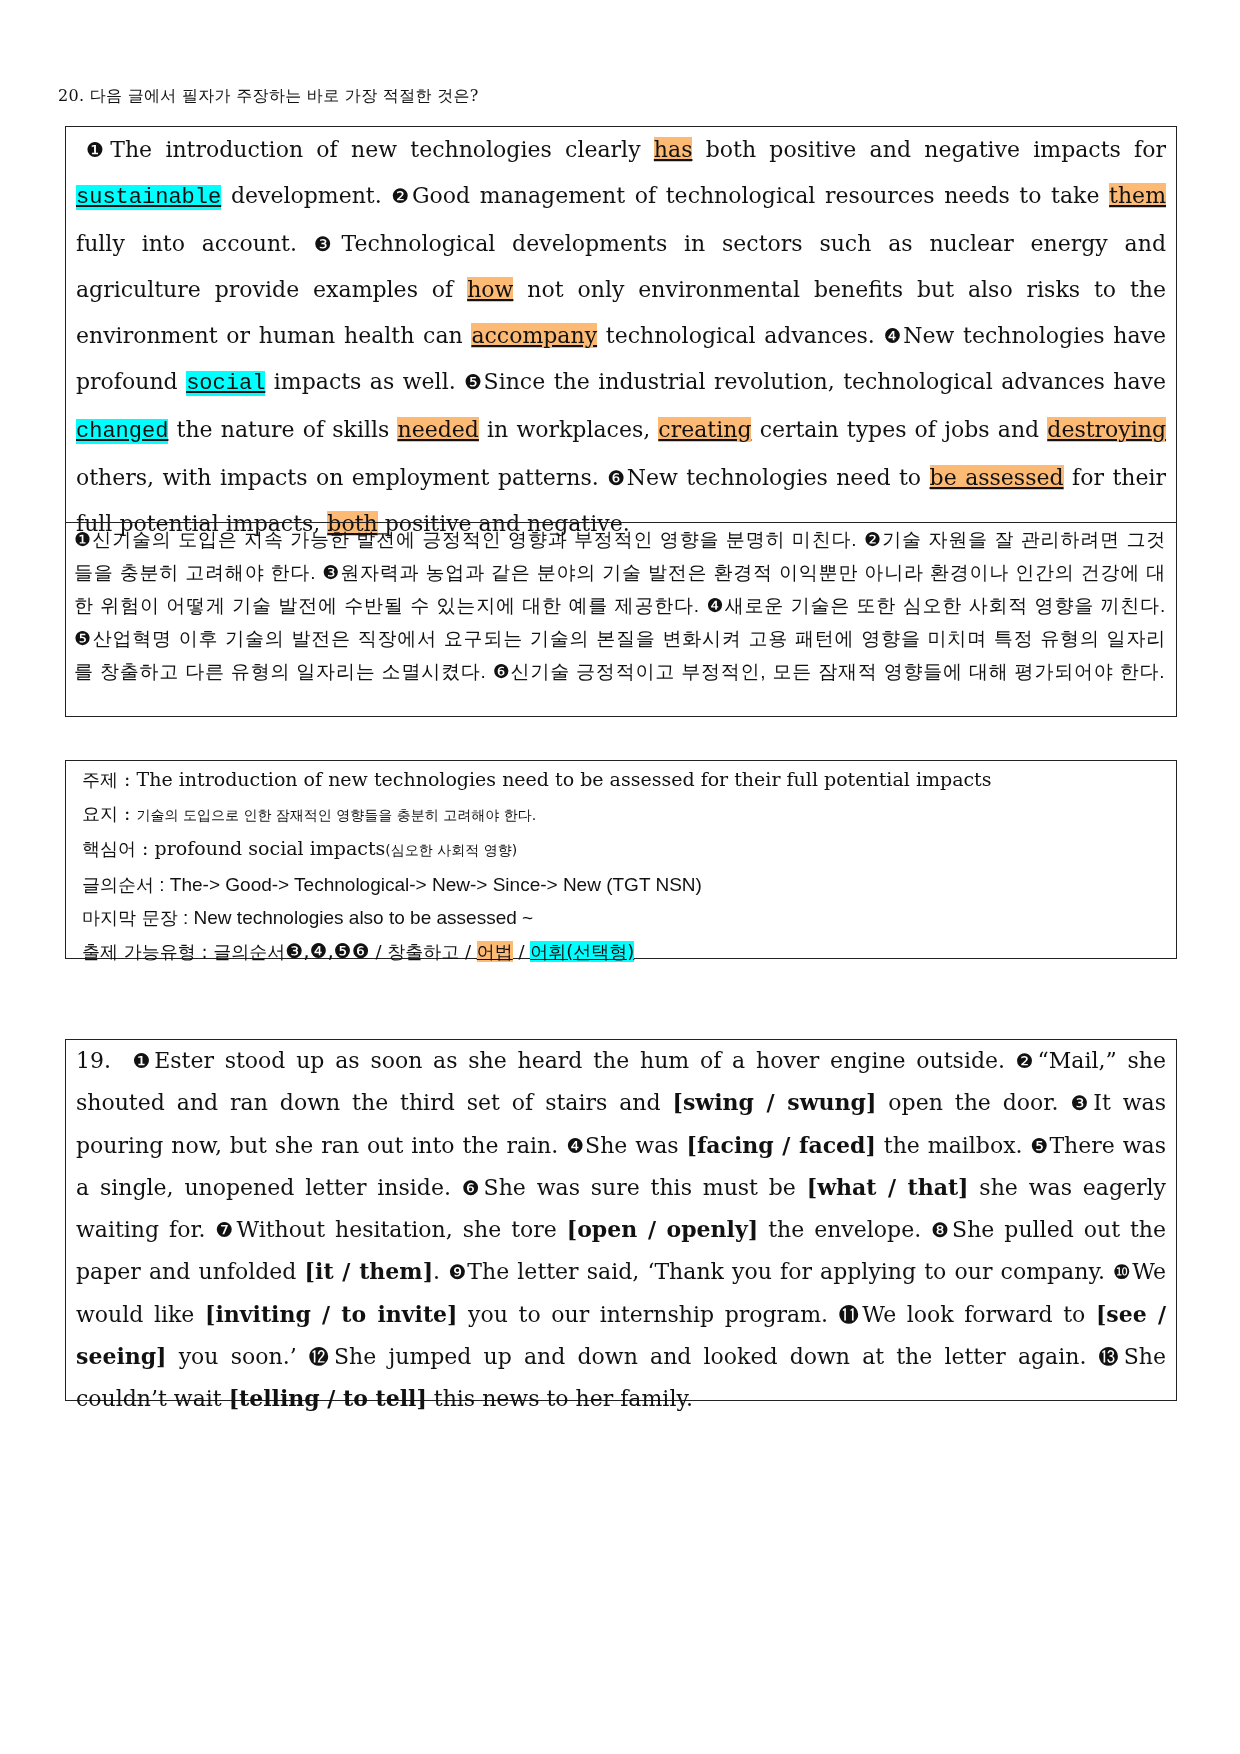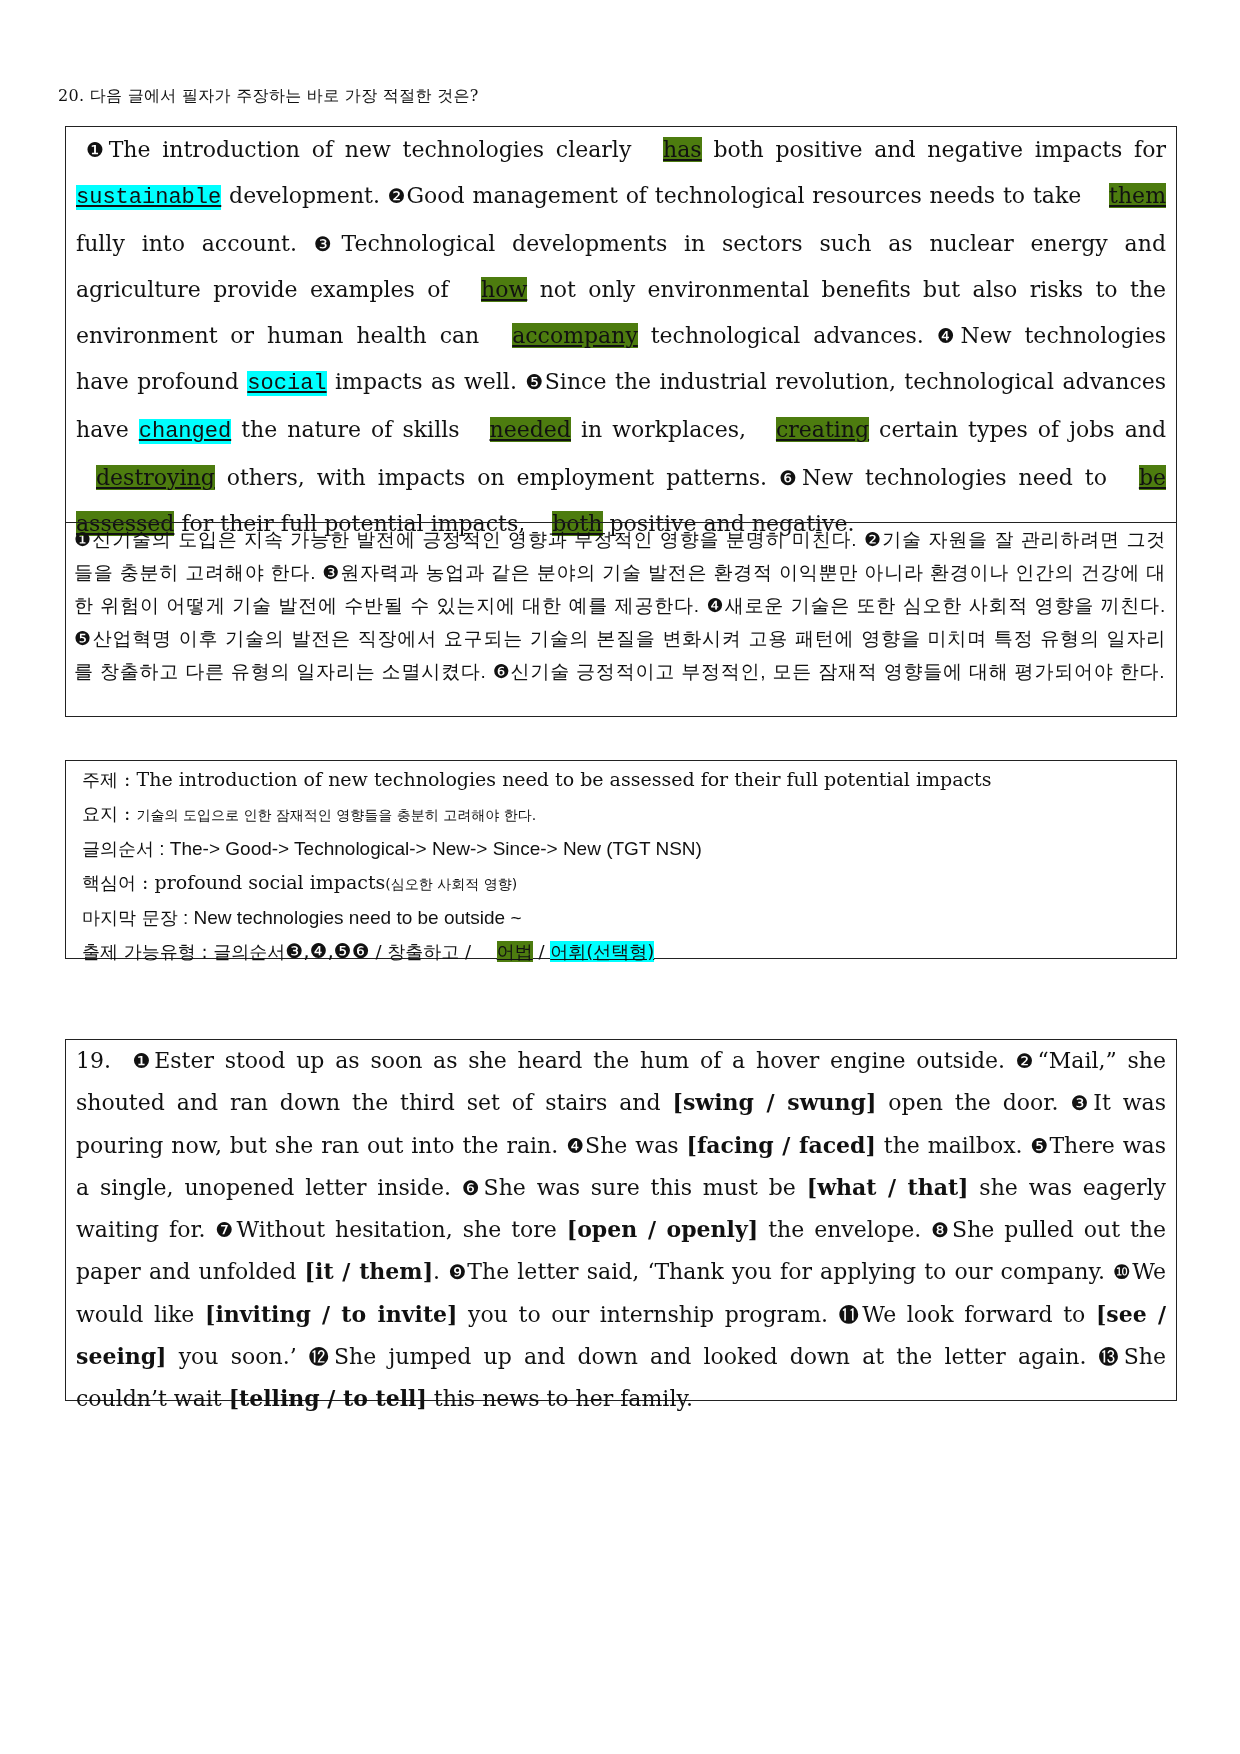--- a/index.html
+++ b/index.html
@@ -27,40 +27,40 @@
     font-size: 19px; line-height: 33.5px;
   }
   .summary .row { white-space: nowrap; }
   .summary .lbl { font-family: "DejaVu Sans", "Liberation Sans", sans-serif; font-size: 18px; }
   .summary .ko { font-family: "DejaVu Sans", "Liberation Sans", sans-serif; font-size: 14px; }
   .summary .narrow { font-family: "Liberation Sans", sans-serif; font-size: 19px; }
   .passage19 {
     top: 1039px; height: 362px; padding: 0 10px 0 10px;
     font-size: 22px; line-height: 41.3px; text-align: justify;
   }
-  .hl-g { background: #4d7c0f; text-decoration: underline; margin-left: 20px; }
+  .hl-g { background: #fdba74; text-decoration: underline; }
   .hl-c { background: #00ffff; text-decoration: underline; font-family: Liberation Mono, monospace; }
   .num { font-family: "DejaVu Sans", sans-serif; font-size: 20px; }
   b { font-weight: bold; }
 </style>
 </head>
 <body>
 
 <div class="q-title">20. 다음 글에서 필자가 주장하는 바로 가장 적절한 것은?</div>
 
 <div class="box passage20">
   <p class="para"><span class="num">❶</span><span>The introduction of new technologies clearly </span><span class="hl-g">has</span><span> both positive and negative impacts for </span><span class="hl-c">sustainable</span><span> development. </span><span class="num">❷</span><span>Good management of technological resources needs to take </span><span class="hl-g">them</span><span> fully into account. </span><span class="num">❸</span><span>Technological developments in sectors such as nuclear energy and agriculture provide examples of </span><span class="hl-g">how</span><span> not only environmental benefits but also risks to the environment or human health can </span><span class="hl-g">accompany</span><span> technological advances. </span><span class="num">❹</span><span>New technologies have profound </span><span class="hl-c">social</span><span> impacts as well. </span><span class="num">❺</span><span>Since the industrial revolution, technological advances have </span><span class="hl-c">changed</span><span> the nature of skills </span><span class="hl-g">needed</span><span> in workplaces, </span><span class="hl-g">creating</span><span> certain types of jobs and </span><span class="hl-g">destroying</span><span> others, with impacts on employment patterns. </span><span class="num">❻</span><span>New technologies need to </span><span class="hl-g">be assessed</span><span> for their full potential impacts, </span><span class="hl-g">both</span><span> positive and negative.</span></p>
 </div>
 
 <div class="box trans20">❶신기술의 도입은 지속 가능한 발전에 긍정적인 영향과 부정적인 영향을 분명히 미친다.  ❷기술 자원을 잘 관리하려면 그것들을 충분히 고려해야 한다. ❸원자력과 농업과 같은 분야의 기술 발전은 환경적 이익뿐만 아니라 환경이나 인간의 건강에 대한 위험이 어떻게 기술 발전에 수반될 수 있는지에 대한 예를 제공한다. ❹새로운 기술은 또한 심오한 사회적 영향을 끼친다. ❺산업혁명 이후 기술의 발전은 직장에서 요구되는 기술의 본질을 변화시켜 고용 패턴에 영향을 미치며 특정 유형의 일자리를 창출하고 다른 유형의 일자리는 소멸시켰다. ❻신기술 긍정적이고 부정적인, 모든 잠재적 영향들에 대해 평가되어야 한다.</div>
 
 <div class="box summary">
   <div class="row"><span class="lbl">주제</span><span> : </span><span>The introduction of new technologies need to be assessed for their full potential impacts</span></div>
   <div class="row"><span class="lbl">요지</span><span> : </span><span class="ko">기술의 도입으로 인한 잠재적인 영향들을 충분히 고려해야 한다.</span></div>
+  <div class="row"><span class="lbl">핵심어</span><span> : </span><span>profound social impacts</span><span class="ko">(심오한 사회적 영향)</span></div>
   <div class="row"><span class="lbl">글의순서</span><span class="narrow"> : </span><span class="narrow">The-&gt; Good-&gt; Technological-&gt; New-&gt; Since-&gt; New (TGT NSN)</span></div>
-  <div class="row"><span class="lbl">핵심어</span><span> : </span><span>profound social impacts</span><span class="ko">(심오한 사회적 영향)</span></div>
-  <div class="row"><span class="lbl">마지막 문장</span><span class="narrow"> : </span><span class="narrow">New technologies need to be outside ~</span></div>
+  <div class="row"><span class="lbl">마지막 문장</span><span class="narrow"> : </span><span class="narrow">New technologies also to be assessed ~</span></div>
   <div class="row"><span class="lbl">출제 가능유형</span><span class="lbl"> : </span><span class="lbl">글의순서</span><span class="num">❸,❹,❺❻</span><span class="lbl"> / 창출하고 / </span><span class="lbl hl-g">어법</span><span class="lbl"> / </span><span class="lbl hl-c">어휘(선택형)</span></div>
 </div>
 
 <div class="box passage19">
   <span>19.</span>&nbsp;&nbsp;<span id="q19-body"><span class="num">❶</span><span>Ester stood up as soon as she heard the hum of a hover engine outside. </span><span class="num">❷</span><span>“Mail,” she shouted and ran down the third set of stairs and </span><b>[swing / swung]</b><span> open the door. </span><span class="num">❸</span><span>It was pouring now, but she ran out into the rain. </span><span class="num">❹</span><span>She was </span><b>[facing / faced]</b><span> the mailbox. </span><span class="num">❺</span><span>There was a single, unopened letter inside. </span><span class="num">❻</span><span>She was sure this must be </span><b>[what / that]</b><span> she was eagerly waiting for. </span><span class="num">❼</span><span>Without hesitation, she tore </span><b>[open / openly]</b><span> the envelope. </span><span class="num">❽</span><span>She pulled out the paper and unfolded </span><b>[it / them]</b><span>. </span><span class="num">❾</span><span>The letter said, ‘Thank you for applying to our company. </span><span class="num">❿</span><span>We would like </span><b>[inviting / to invite]</b><span> you to our internship program. </span><span class="num">⓫</span><span>We look forward to </span><b>[see / seeing]</b><span> you soon.’ </span><span class="num">⓬</span><span>She jumped up and down and looked down at the letter again. </span><span class="num">⓭</span><span>She couldn’t wait </span><b>[telling / to tell]</b><span> this news to her family.</span></span>
 </div>
 
 </body></html>

